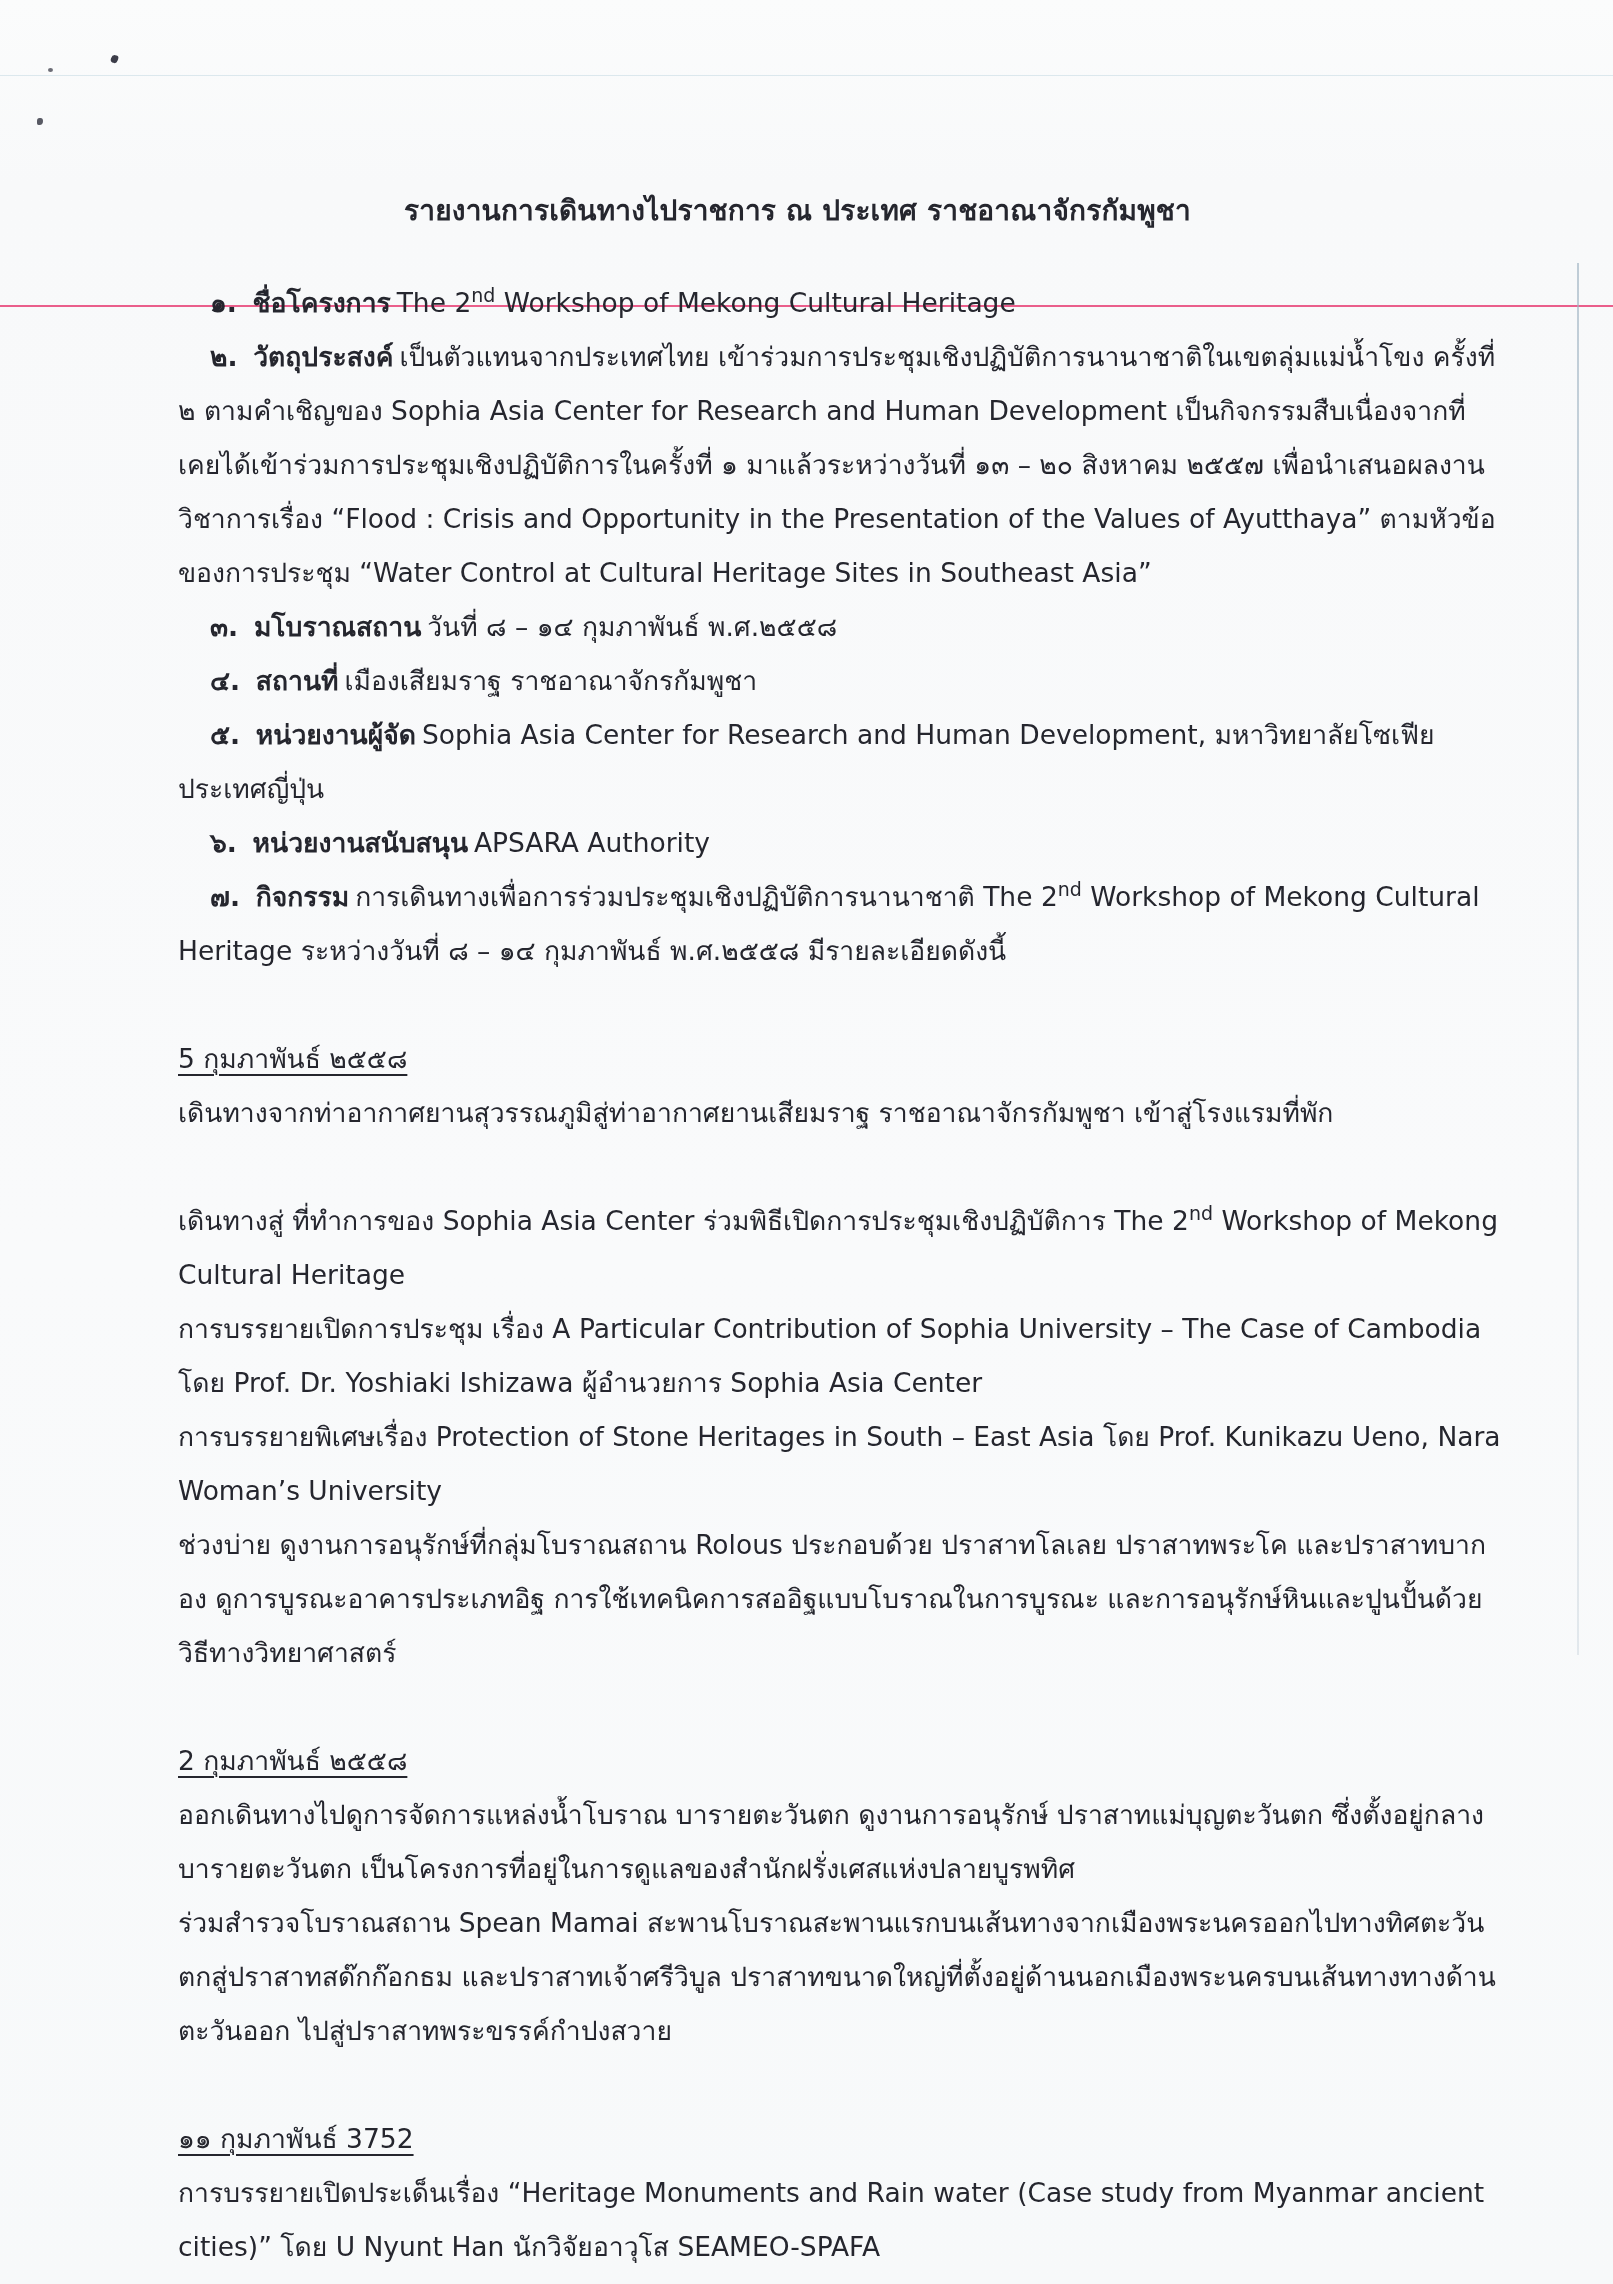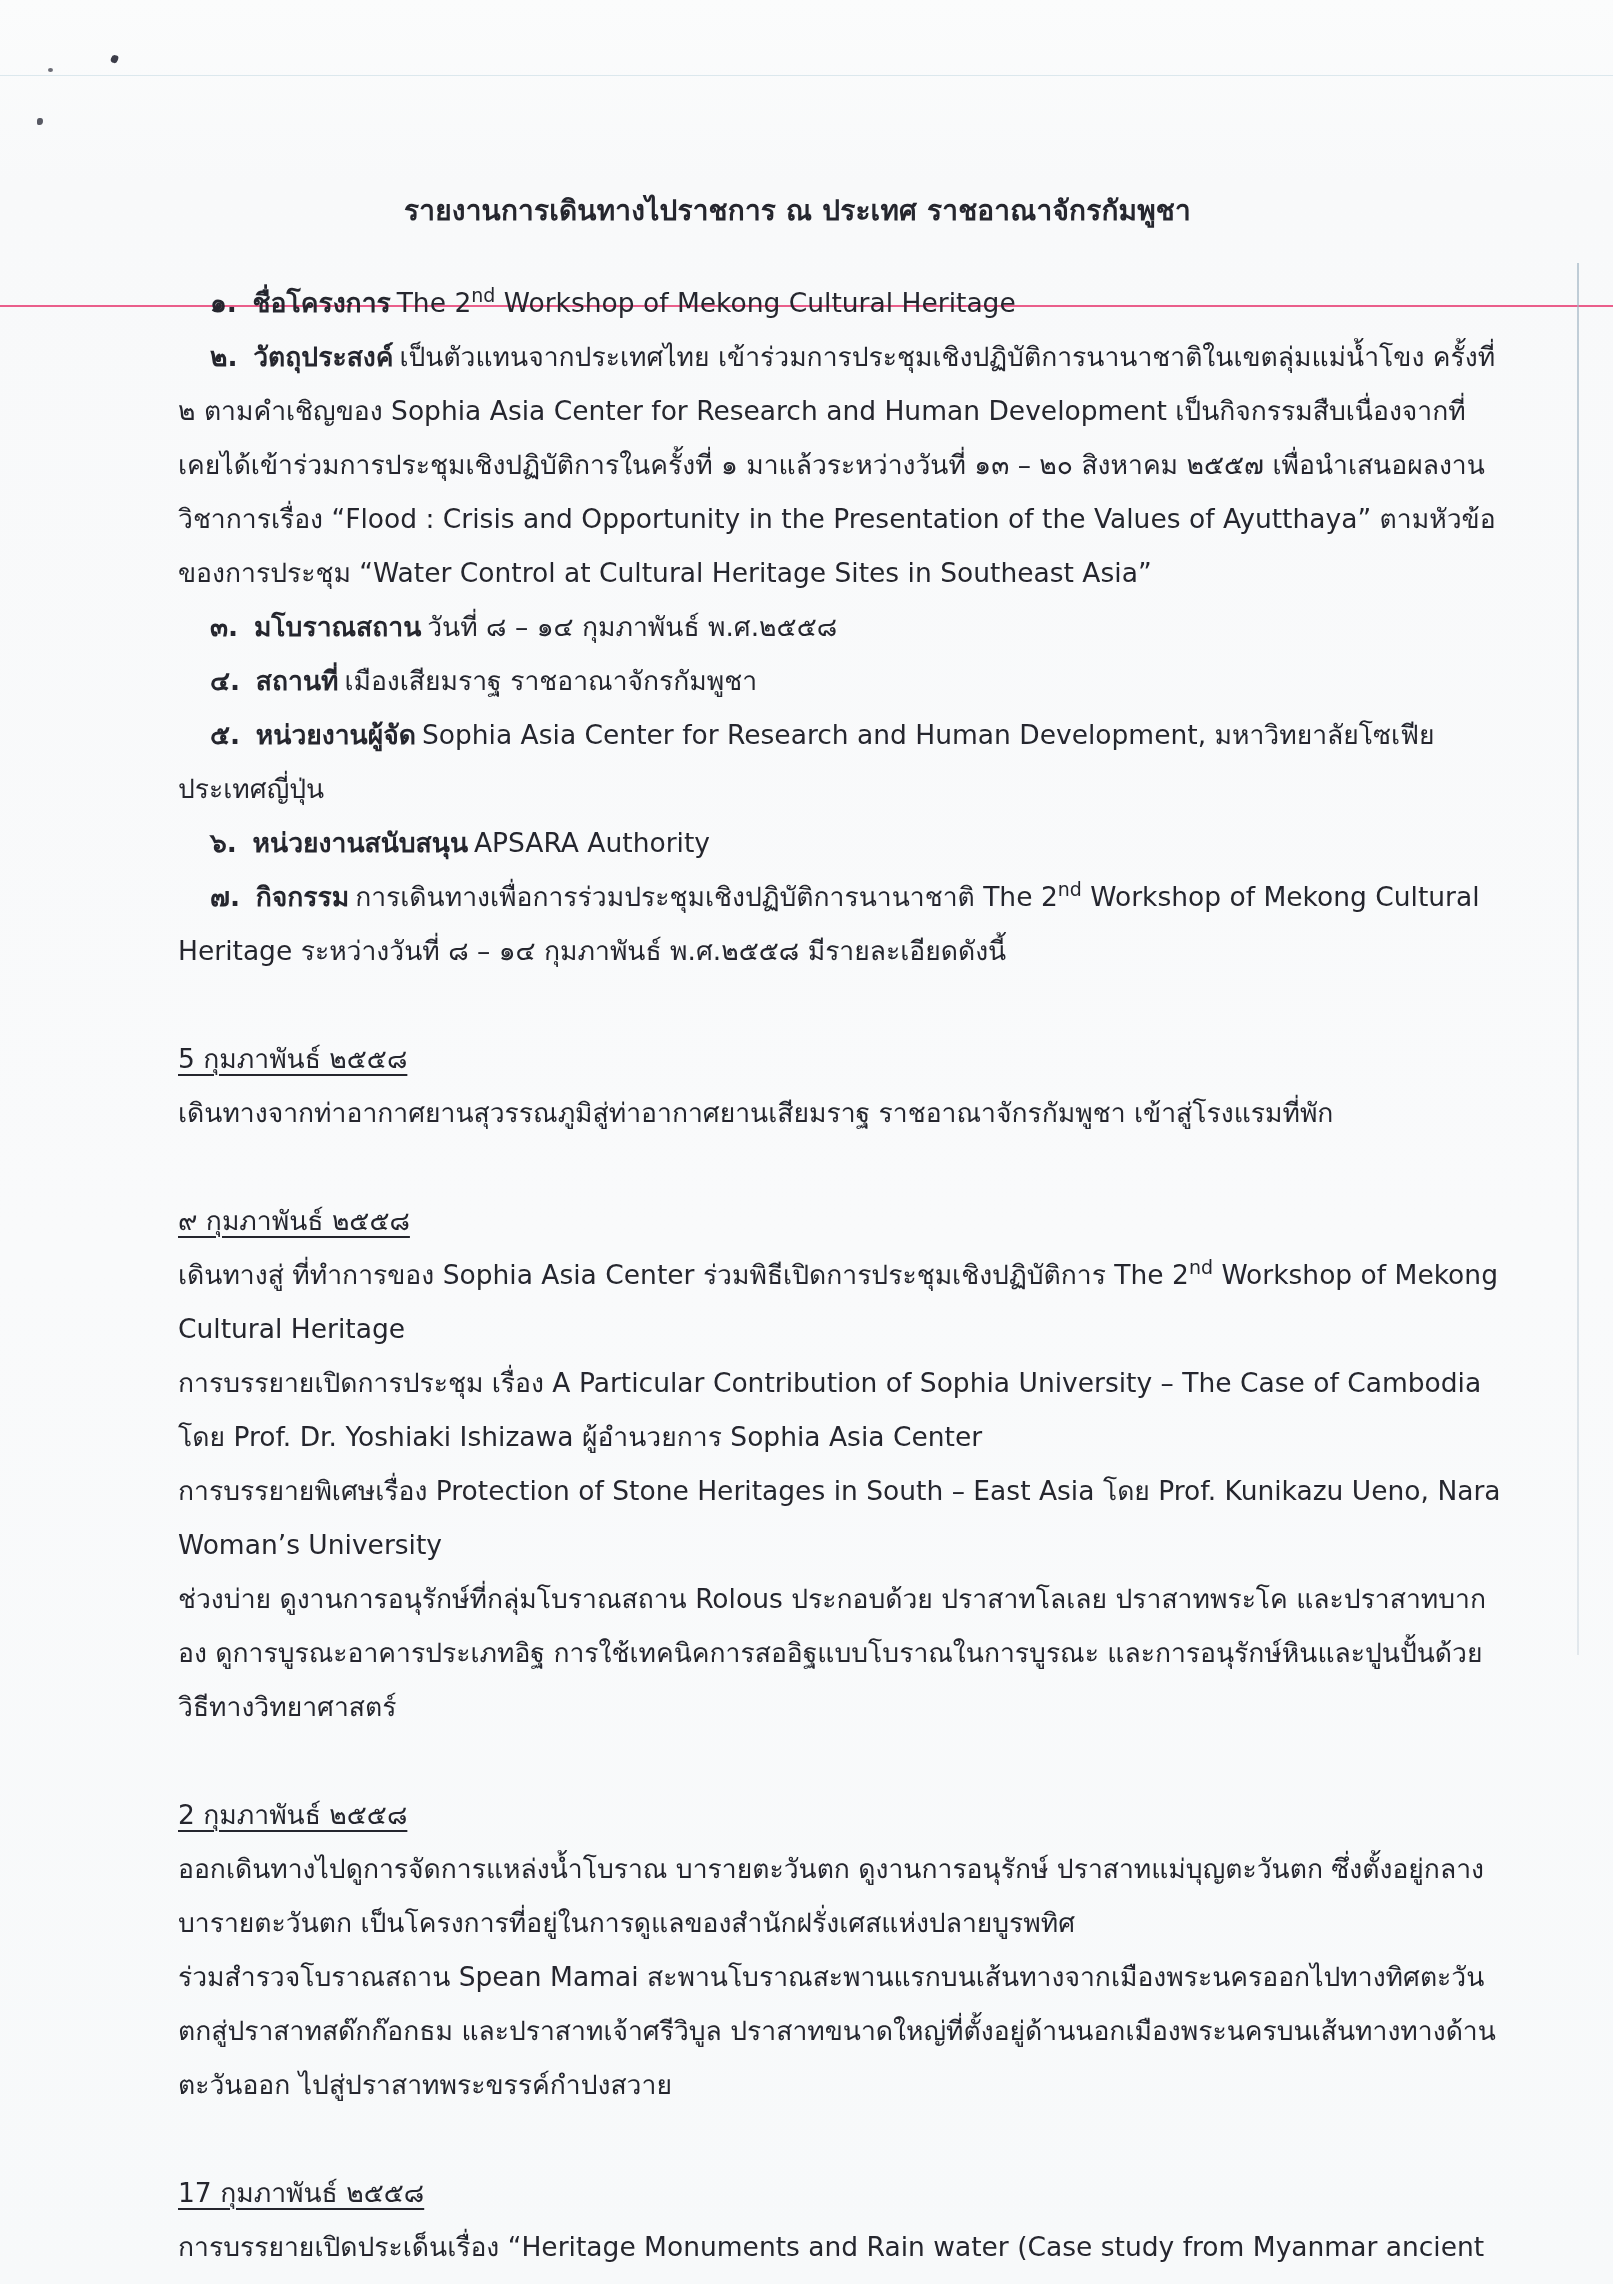--- a/index.html
+++ b/index.html
@@ -99,33 +99,32 @@
     <p class="item">
       <span class="num">๗.</span><span class="label">กิจกรรม</span><span>การเดินทางเพื่อการร่วมประชุมเชิงปฏิบัติการนานาชาติ The 2<sup>nd</sup> Workshop of Mekong Cultural Heritage ระหว่างวันที่ ๘ – ๑๔ กุมภาพันธ์ พ.ศ.๒๕๕๘ มีรายละเอียดดังนี้</span>
     </p>
 
     <div class="section">
       <p class="section-heading">5 กุมภาพันธ์ ๒๕๕๘</p>
       <p>เดินทางจากท่าอากาศยานสุวรรณภูมิสู่ท่าอากาศยานเสียมราฐ ราชอาณาจักรกัมพูชา เข้าสู่โรงแรมที่พัก</p>
     </div>
 
     <div class="section">
-      <p class="section-heading">๙ กุมภาพันธ์ ๒๕๕๘</p>
       <p>เดินทางสู่ ที่ทำการของ Sophia Asia Center ร่วมพิธีเปิดการประชุมเชิงปฏิบัติการ The 2<sup>nd</sup> Workshop of Mekong Cultural Heritage</p>
       <p>การบรรยายเปิดการประชุม เรื่อง A Particular Contribution of Sophia University – The Case of Cambodia โดย Prof. Dr. Yoshiaki Ishizawa ผู้อำนวยการ Sophia Asia Center</p>
       <p>การบรรยายพิเศษเรื่อง Protection of Stone Heritages in South – East Asia โดย Prof. Kunikazu Ueno, Nara Woman’s University</p>
       <p>ช่วงบ่าย ดูงานการอนุรักษ์ที่กลุ่มโบราณสถาน Rolous ประกอบด้วย ปราสาทโลเลย ปราสาทพระโค และปราสาทบากอง ดูการบูรณะอาคารประเภทอิฐ การใช้เทคนิคการสออิฐแบบโบราณในการบูรณะ และการอนุรักษ์หินและปูนปั้นด้วยวิธีทางวิทยาศาสตร์</p>
     </div>
 
     <div class="section">
       <p class="section-heading">2 กุมภาพันธ์ ๒๕๕๘</p>
       <p>ออกเดินทางไปดูการจัดการแหล่งน้ำโบราณ บารายตะวันตก ดูงานการอนุรักษ์ ปราสาทแม่บุญตะวันตก ซึ่งตั้งอยู่กลางบารายตะวันตก เป็นโครงการที่อยู่ในการดูแลของสำนักฝรั่งเศสแห่งปลายบูรพทิศ</p>
       <p>ร่วมสำรวจโบราณสถาน Spean Mamai สะพานโบราณสะพานแรกบนเส้นทางจากเมืองพระนครออกไปทางทิศตะวันตกสู่ปราสาทสด๊กก๊อกธม และปราสาทเจ้าศรีวิบูล ปราสาทขนาดใหญ่ที่ตั้งอยู่ด้านนอกเมืองพระนครบนเส้นทางทางด้านตะวันออก ไปสู่ปราสาทพระขรรค์กำปงสวาย</p>
     </div>
 
     <div class="section">
-      <p class="section-heading">17 กุมภาพันธ์ ๒๕๕๘</p>
+      <p class="section-heading">๑๑ กุมภาพันธ์ 3752</p>
       <p>การบรรยายเปิดประเด็นเรื่อง “Heritage Monuments and Rain water (Case study from Myanmar ancient cities)” โดย U Nyunt Han นักวิจัยอาวุโส SEAMEO-SPAFA</p>
     </div>
 
   </div>
 </div>
 
 
 </body></html>

